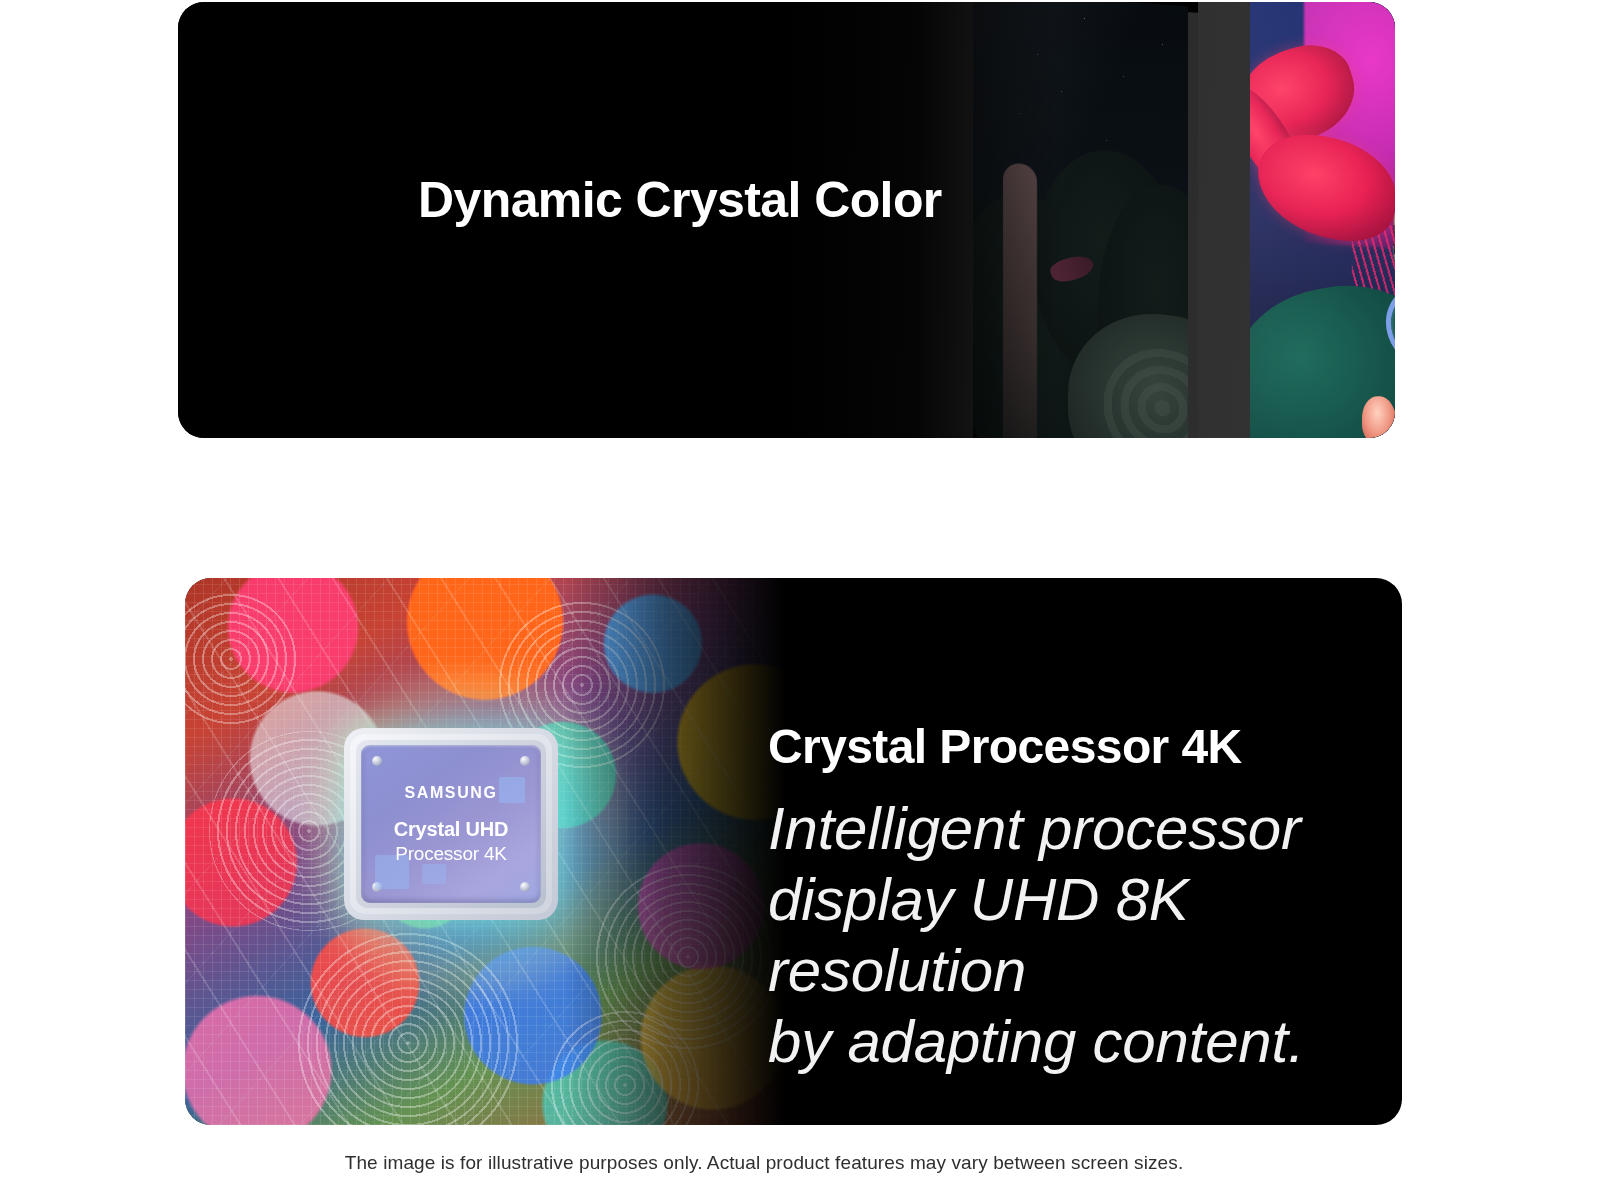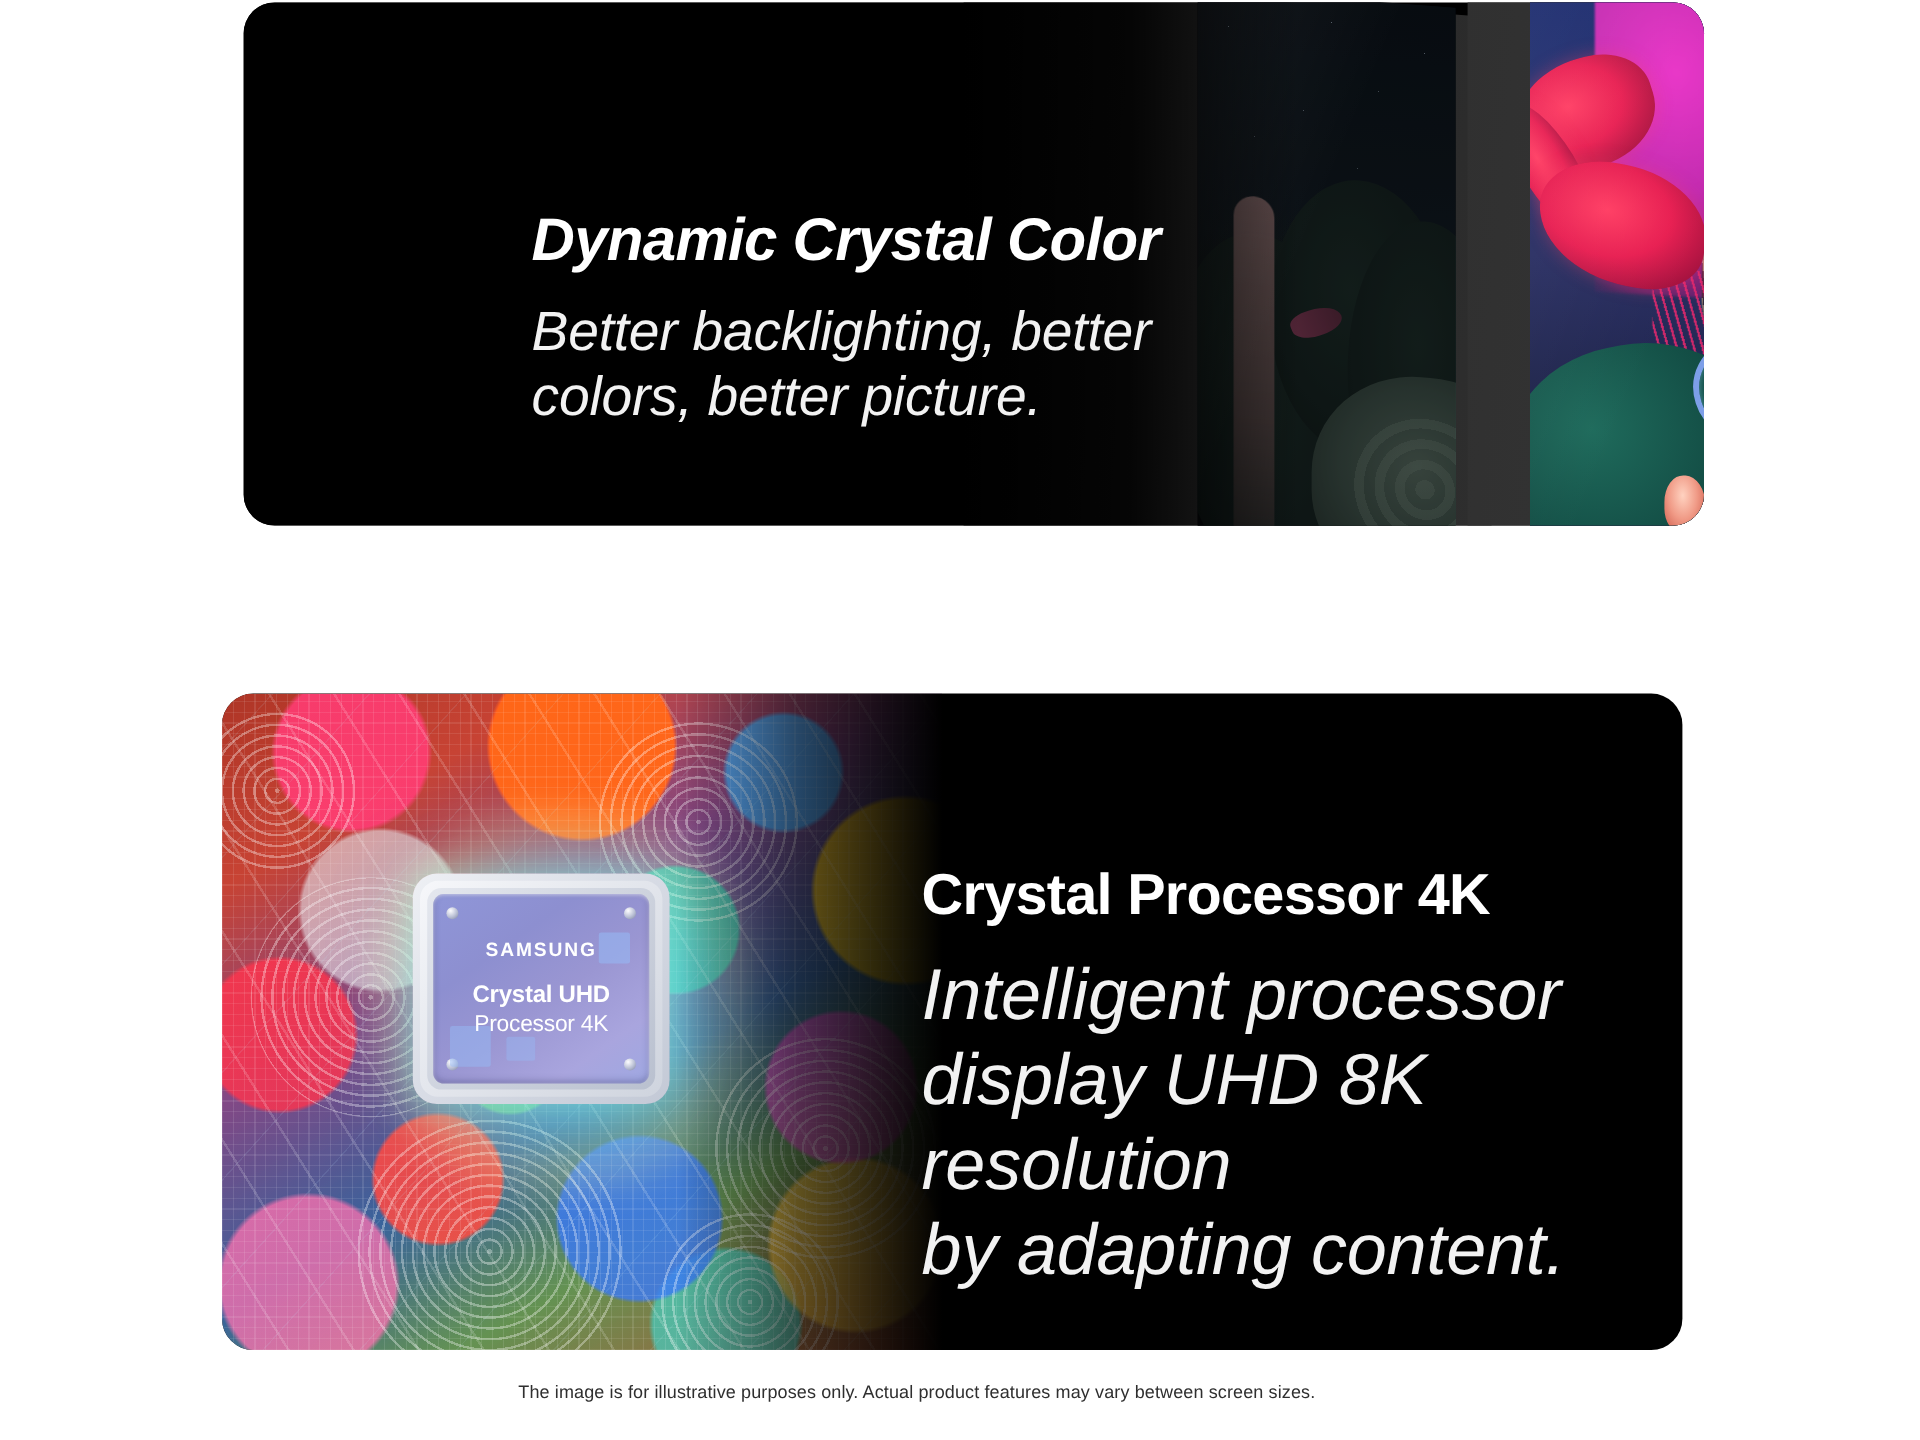--- a/index.html
+++ b/index.html
@@ -3,21 +3,21 @@
 <meta charset="utf-8">
 <style>
   * { margin:0; padding:0; box-sizing:border-box; }
   html,body { width:1600px; height:1200px; background:#ffffff;
     font-family:"Liberation Sans", sans-serif; overflow:hidden; }
 
   .stage { position:relative; width:1600px; height:1200px; background:#fff; }
 
   
   .panel { position:absolute; background:#000; border-radius:26px; overflow:hidden; }
-  #panel-dynamic-color { left:203px; top:2px;  width:1217px; height:436px;font-style:italic; }
+  #panel-dynamic-color { left:178px; top:2px;  width:1217px; height:436px; }
   #panel-processor      { left:185px; top:578px; width:1217px; height:547px; }
 
   
   .copy { position:absolute; z-index:40; }
   .headline { color:#fff; font-weight:700; letter-spacing:-0.6px;
               white-space:nowrap; line-height:1.05; }
   .subcopy { color:#f2f2f2; font-weight:300; letter-spacing:-0.2px; line-height:1.18; }
 
   #copy-dynamic-color { left:240px; top:172px; }
   #copy-dynamic-color .headline { font-size:50px; }
@@ -291,21 +291,21 @@
   .screw.bl { left:11px; bottom:11px; }
   .screw.br { right:11px; bottom:11px; }
   .chip-text { position:relative; z-index:3; text-align:center; color:#fff; }
   .chip-brand { font-size:16px; font-weight:700; letter-spacing:1.6px; }
   .chip-l1 { font-size:20px; font-weight:600; margin-top:16px; letter-spacing:-.2px; }
   .chip-l2 { font-size:19px; font-weight:400; margin-top:2px; letter-spacing:-.2px; }
 
   
   #disclaimer {
     position:absolute; left:0; top:1152px; width:1528px; text-align:center;
-    font-size:15px; color:#2f2f2f; letter-spacing:.1px;
+    font-size:19px; color:#2f2f2f; letter-spacing:.1px;
   }
 </style>
 </head>
 <body>
 
 <div class="stage">
 
   <section class="panel" id="panel-dynamic-color">
 
     <div class="tv-scene">
@@ -347,24 +347,20 @@
         <div class="bud-stem"></div>
         <div class="bud"></div>
         <div class="sheen"></div>
       </div>
 
       <div class="p1-fade"></div>
     </div>
 
     <div class="copy" id="copy-dynamic-color">
       <div class="headline">Dynamic Crystal Color</div>
-      <div class="subcopy">
-        <div>Better backlighting, better</div>
-        <div>colors, better picture.</div>
-      </div>
     </div>
   </section>
 
   <section class="panel" id="panel-processor">
 
     <div class="mosaic-wrap">
       <div class="mosaic"></div>
       <div class="mandala m6"></div>
       <div class="mandala m1"></div>
       <div class="mandala m2"></div>

